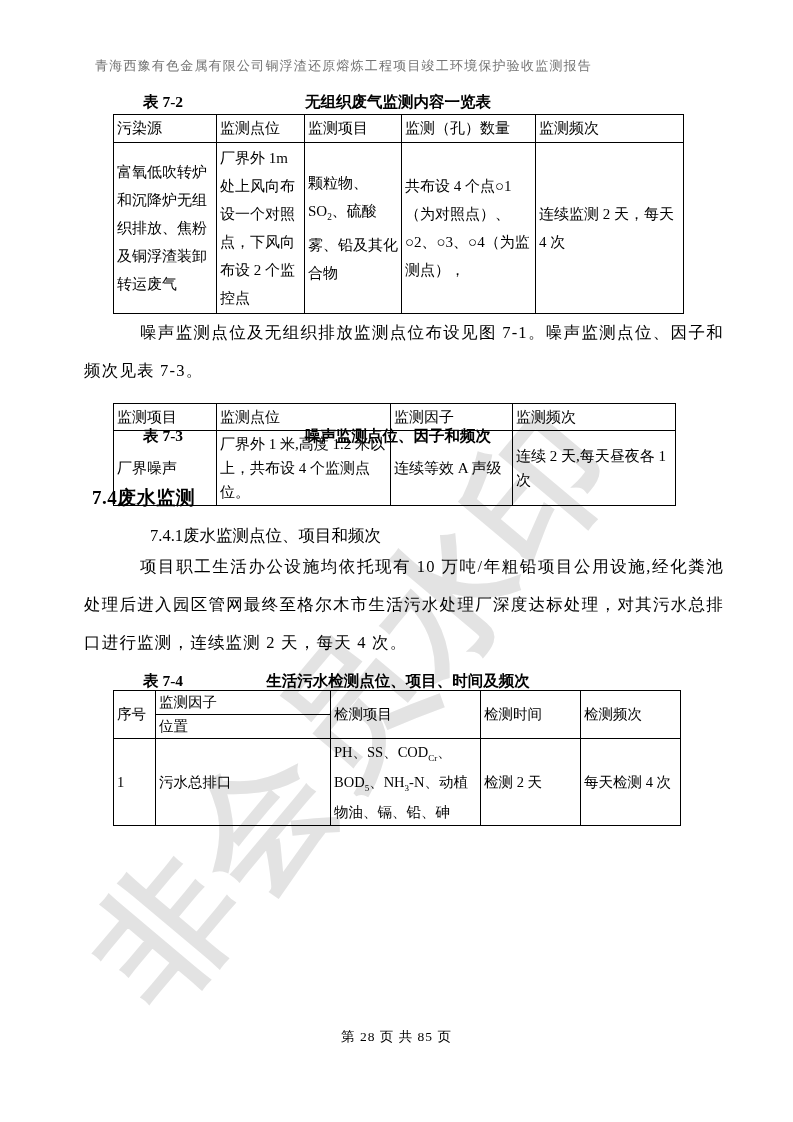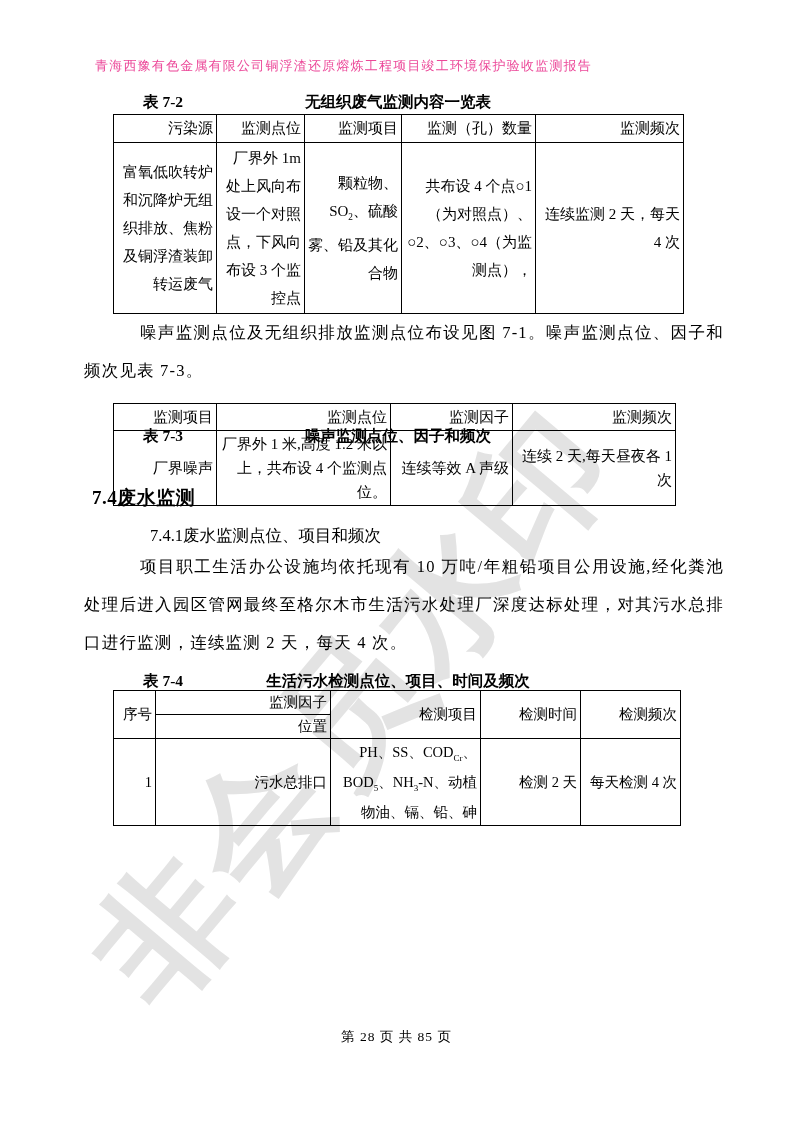--- a/index.html
+++ b/index.html
@@ -26,21 +26,21 @@
     transform: rotate(-50deg);
     white-space: nowrap;
     user-select: none;
   }
   .doc-header {
     position: absolute;
     left: 95px;
     top: 57px;
     font-size: 13px;
     letter-spacing: 1.2px;
-    color: #ec4899;
+    color: #737373;
   }
   .caption {
     position: absolute;
     left: 113px;
     width: 570px;
     font-size: 15.5px;
     font-weight: bold;
     text-align: center;
   }
   .caption .cap-label {
@@ -55,21 +55,21 @@
     border-collapse: collapse;
     table-layout: fixed;
     text-align: center;
     font-size: 15px;
     color: #000;
   }
   table.doc-table th, table.doc-table td {
     border: 1.6px solid #000;
     font-weight: normal;
     vertical-align: middle;
-    text-align: right;
+    text-align: left;
     padding: 1px 3px;
   }
   table.t72 { top: 114px; width: 570px; }
   table.t72 tr.hdr th { height: 28px; }
   table.t72 tr.body td { height: 148px; line-height: 28px; }
   table.t73 { top: 403px; width: 562px; }
   table.t73 tr.hdr th { height: 27px; }
   table.t73 tr.body td { height: 53px; line-height: 24px; }
   table.t74 { top: 690px; width: 567px; font-size: 14.5px; padding-left: 40px; }
   table.t74 tr.hdr th { height: 24px; }
@@ -133,21 +133,21 @@
     <tbody>
         <tr class="hdr">
       <th>污染源</th>
       <th>监测点位</th>
       <th>监测项目</th>
       <th>监测（孔）数量</th>
       <th>监测频次</th>
     </tr>
     <tr class="body">
       <td>富氧低吹转炉和沉降炉无组织排放、焦粉及铜浮渣装卸转运废气</td>
-      <td>厂界外 1m 处上风向布设一个对照点，下风向布设 3 个监控点</td>
+      <td>厂界外 1m 处上风向布设一个对照点，下风向布设 2 个监控点</td>
       <td><span>颗粒物、SO</span><sub>2</sub><span>、硫酸雾、铅及其化合物</span></td>
       <td>共布设 4 个点○1（为对照点）、○2、○3、○4（为监测点），</td>
       <td>连续监测 2 天，每天 4 次</td>
     </tr>
   </tbody>
     </table>
 
   <p class="body-para" style="top:314px;">噪声监测点位及无组织排放监测点位布设见图 7-1。噪声监测点位、因子和频次见表 7-3。</p>
 
   <div class="caption" style="top:382px;margin-top:44px;">

